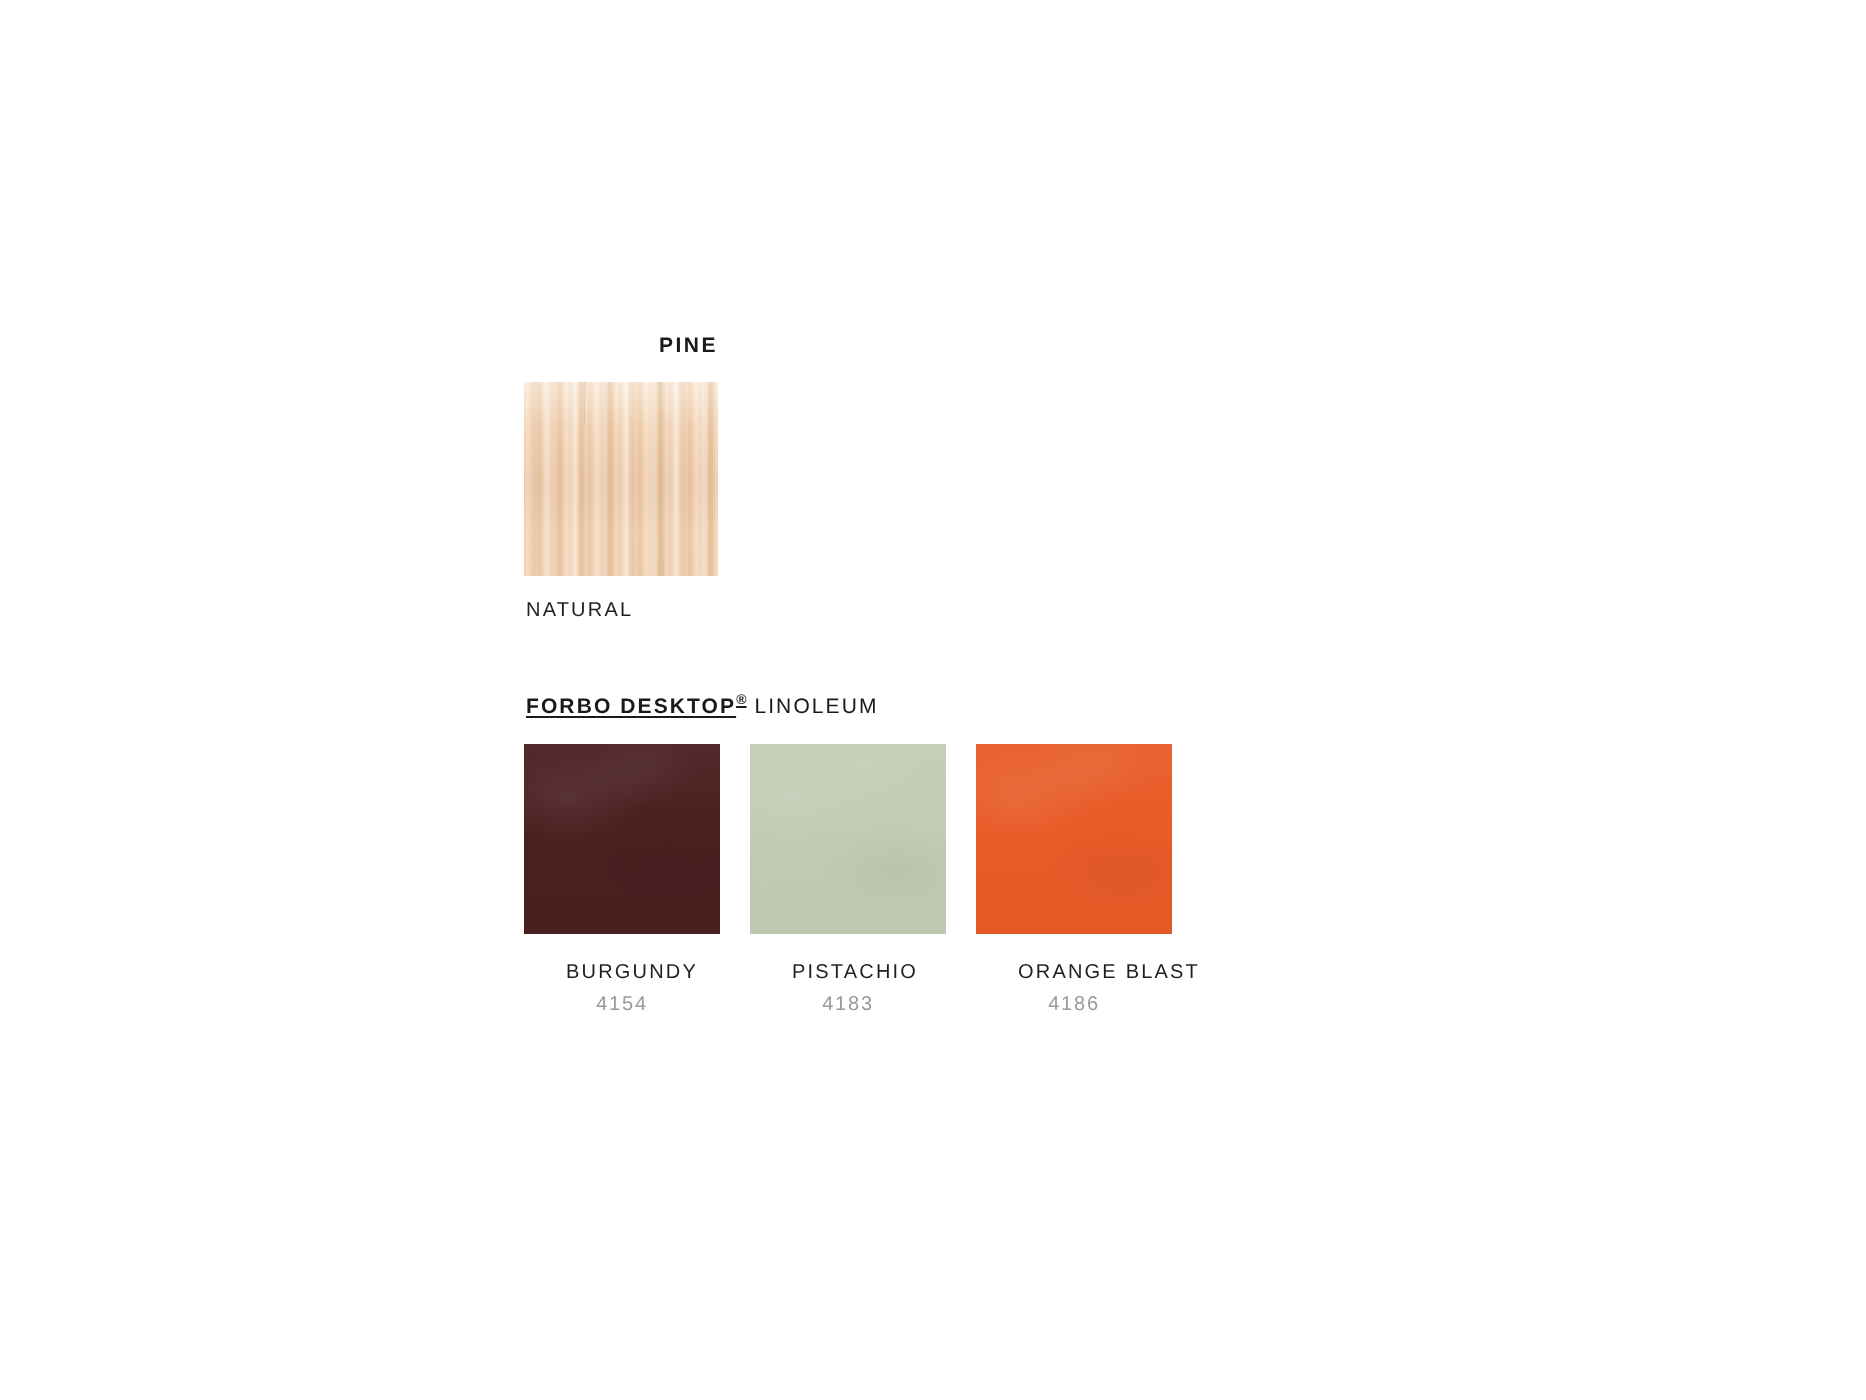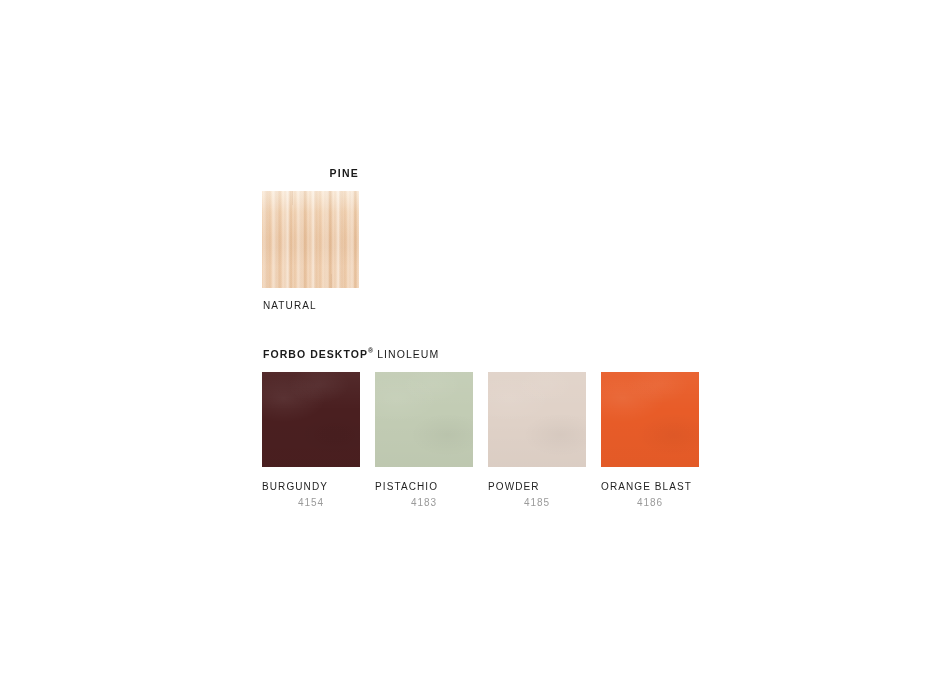--- a/index.html
+++ b/index.html
@@ -33,20 +33,21 @@
   }
   .sub-title {
     font-size: 10.5px;
     letter-spacing: 1.05px;
     color: #1a1a1a;
     text-transform: uppercase;
     white-space: nowrap;
   }
   .sub-title .strong {
     font-weight: bold;
+    text-decoration: underline;
   }
   .sub-title .reg {
     font-size: 7px;
     vertical-align: super;
     letter-spacing: 0;
   }
   .swatch-name {
     font-size: 10px;
     letter-spacing: 1.1px;
     color: #1f1f1f;
@@ -170,20 +171,21 @@
     inset: 0;
     pointer-events: none;
     background-image:
       radial-gradient(ellipse 60px 34px at 22% 28%, rgba(255,255,255,0.07), rgba(255,255,255,0) 70%),
       radial-gradient(ellipse 52px 30px at 74% 66%, rgba(0,0,0,0.035), rgba(0,0,0,0) 72%),
       radial-gradient(ellipse 44px 26px at 58% 14%, rgba(255,255,255,0.05), rgba(255,255,255,0) 70%),
       linear-gradient(180deg, rgba(255,255,255,0.05) 0%, rgba(0,0,0,0.00) 40%, rgba(0,0,0,0.025) 100%);
   }
   .swatch-cell .swatch-name {
     margin-top: 14px;
+    margin-left: 21px;
   }
 </style>
 </head>
 <body>
 
 <div class="sheet">
 
   <div class="pine-block">
     <div class="section-title">PINE</div>
 
@@ -213,27 +215,20 @@
       </div>
 
       <div class="swatch-cell">
         <div class="color-swatch" style="background-color: rgb(194, 204, 180);">
           <div class="lino-texture"></div>
         </div>
         <div class="swatch-name">PISTACHIO</div>
         <div class="swatch-code">4183</div>
       </div>
 
-      <div class="swatch-cell">
-        <div class="color-swatch" style="background-color: rgb(224, 210, 200);">
-          <div class="lino-texture"></div>
-        </div>
-        <div class="swatch-name">POWDER</div>
-        <div class="swatch-code">4185</div>
-      </div>
 
       <div class="swatch-cell">
         <div class="color-swatch" style="background-color: rgb(232, 92, 40);">
           <div class="lino-texture"></div>
         </div>
         <div class="swatch-name">ORANGE BLAST</div>
         <div class="swatch-code">4186</div>
       </div>
 
     </div>

